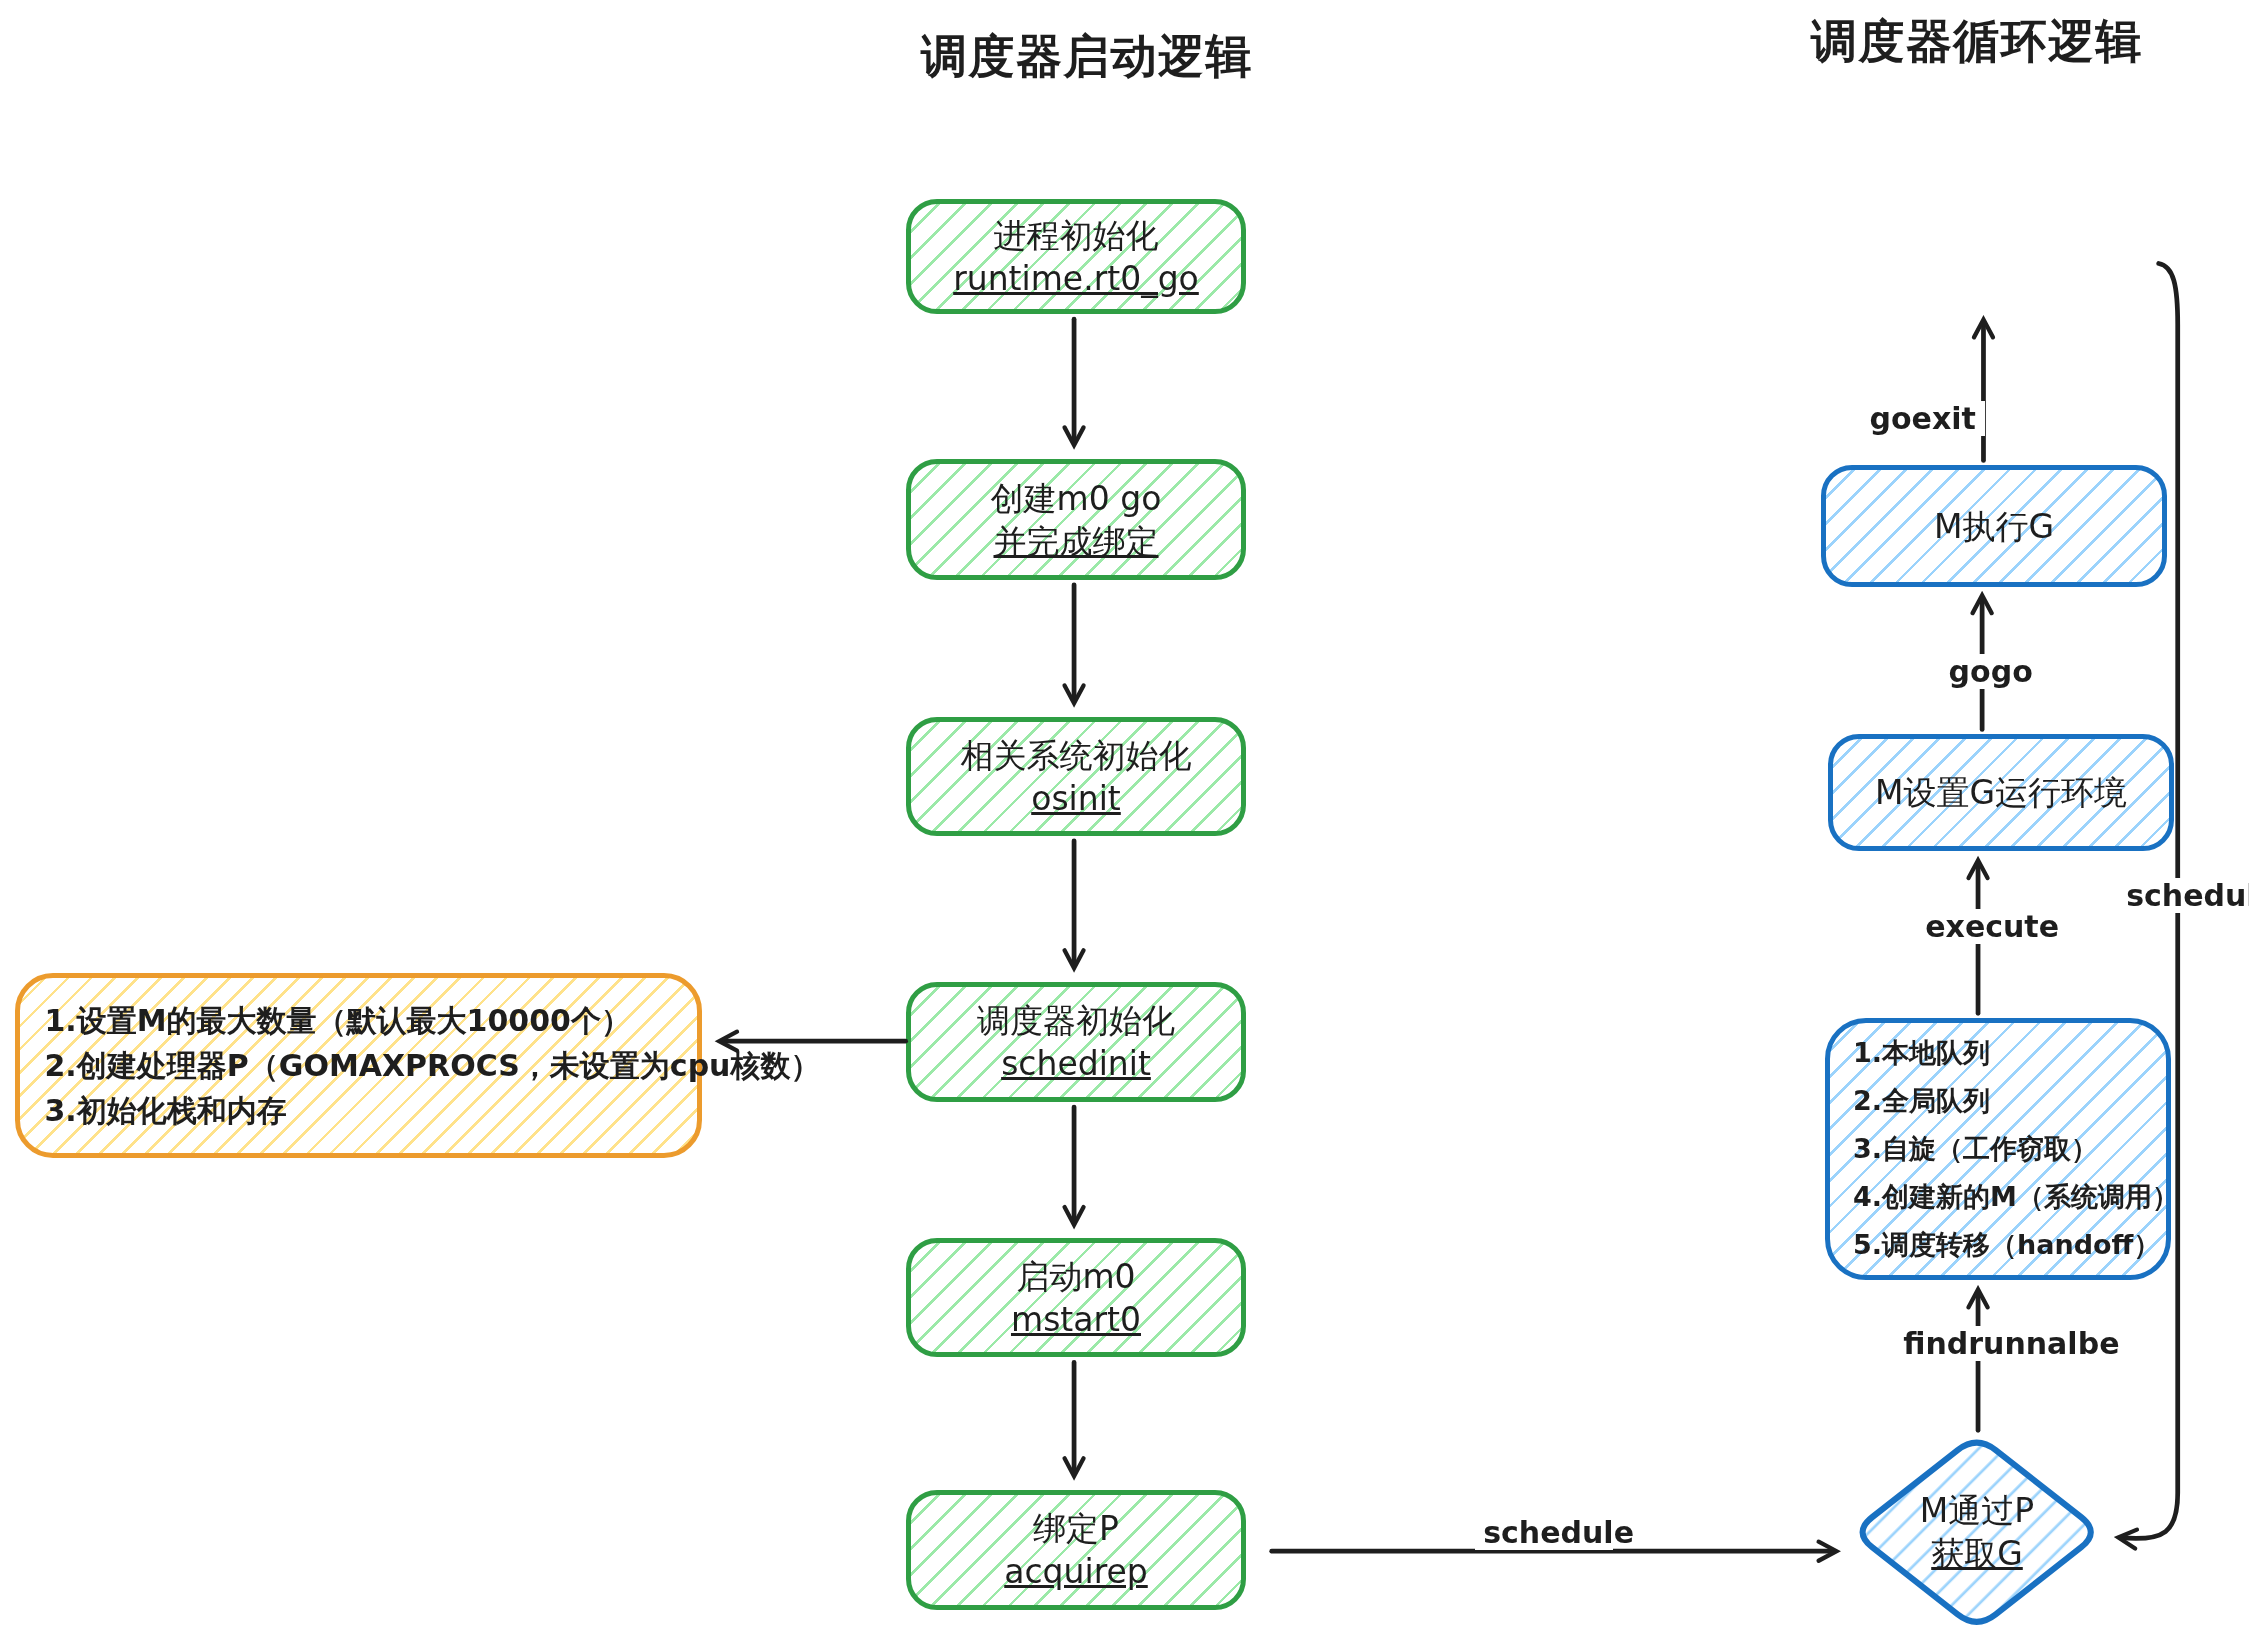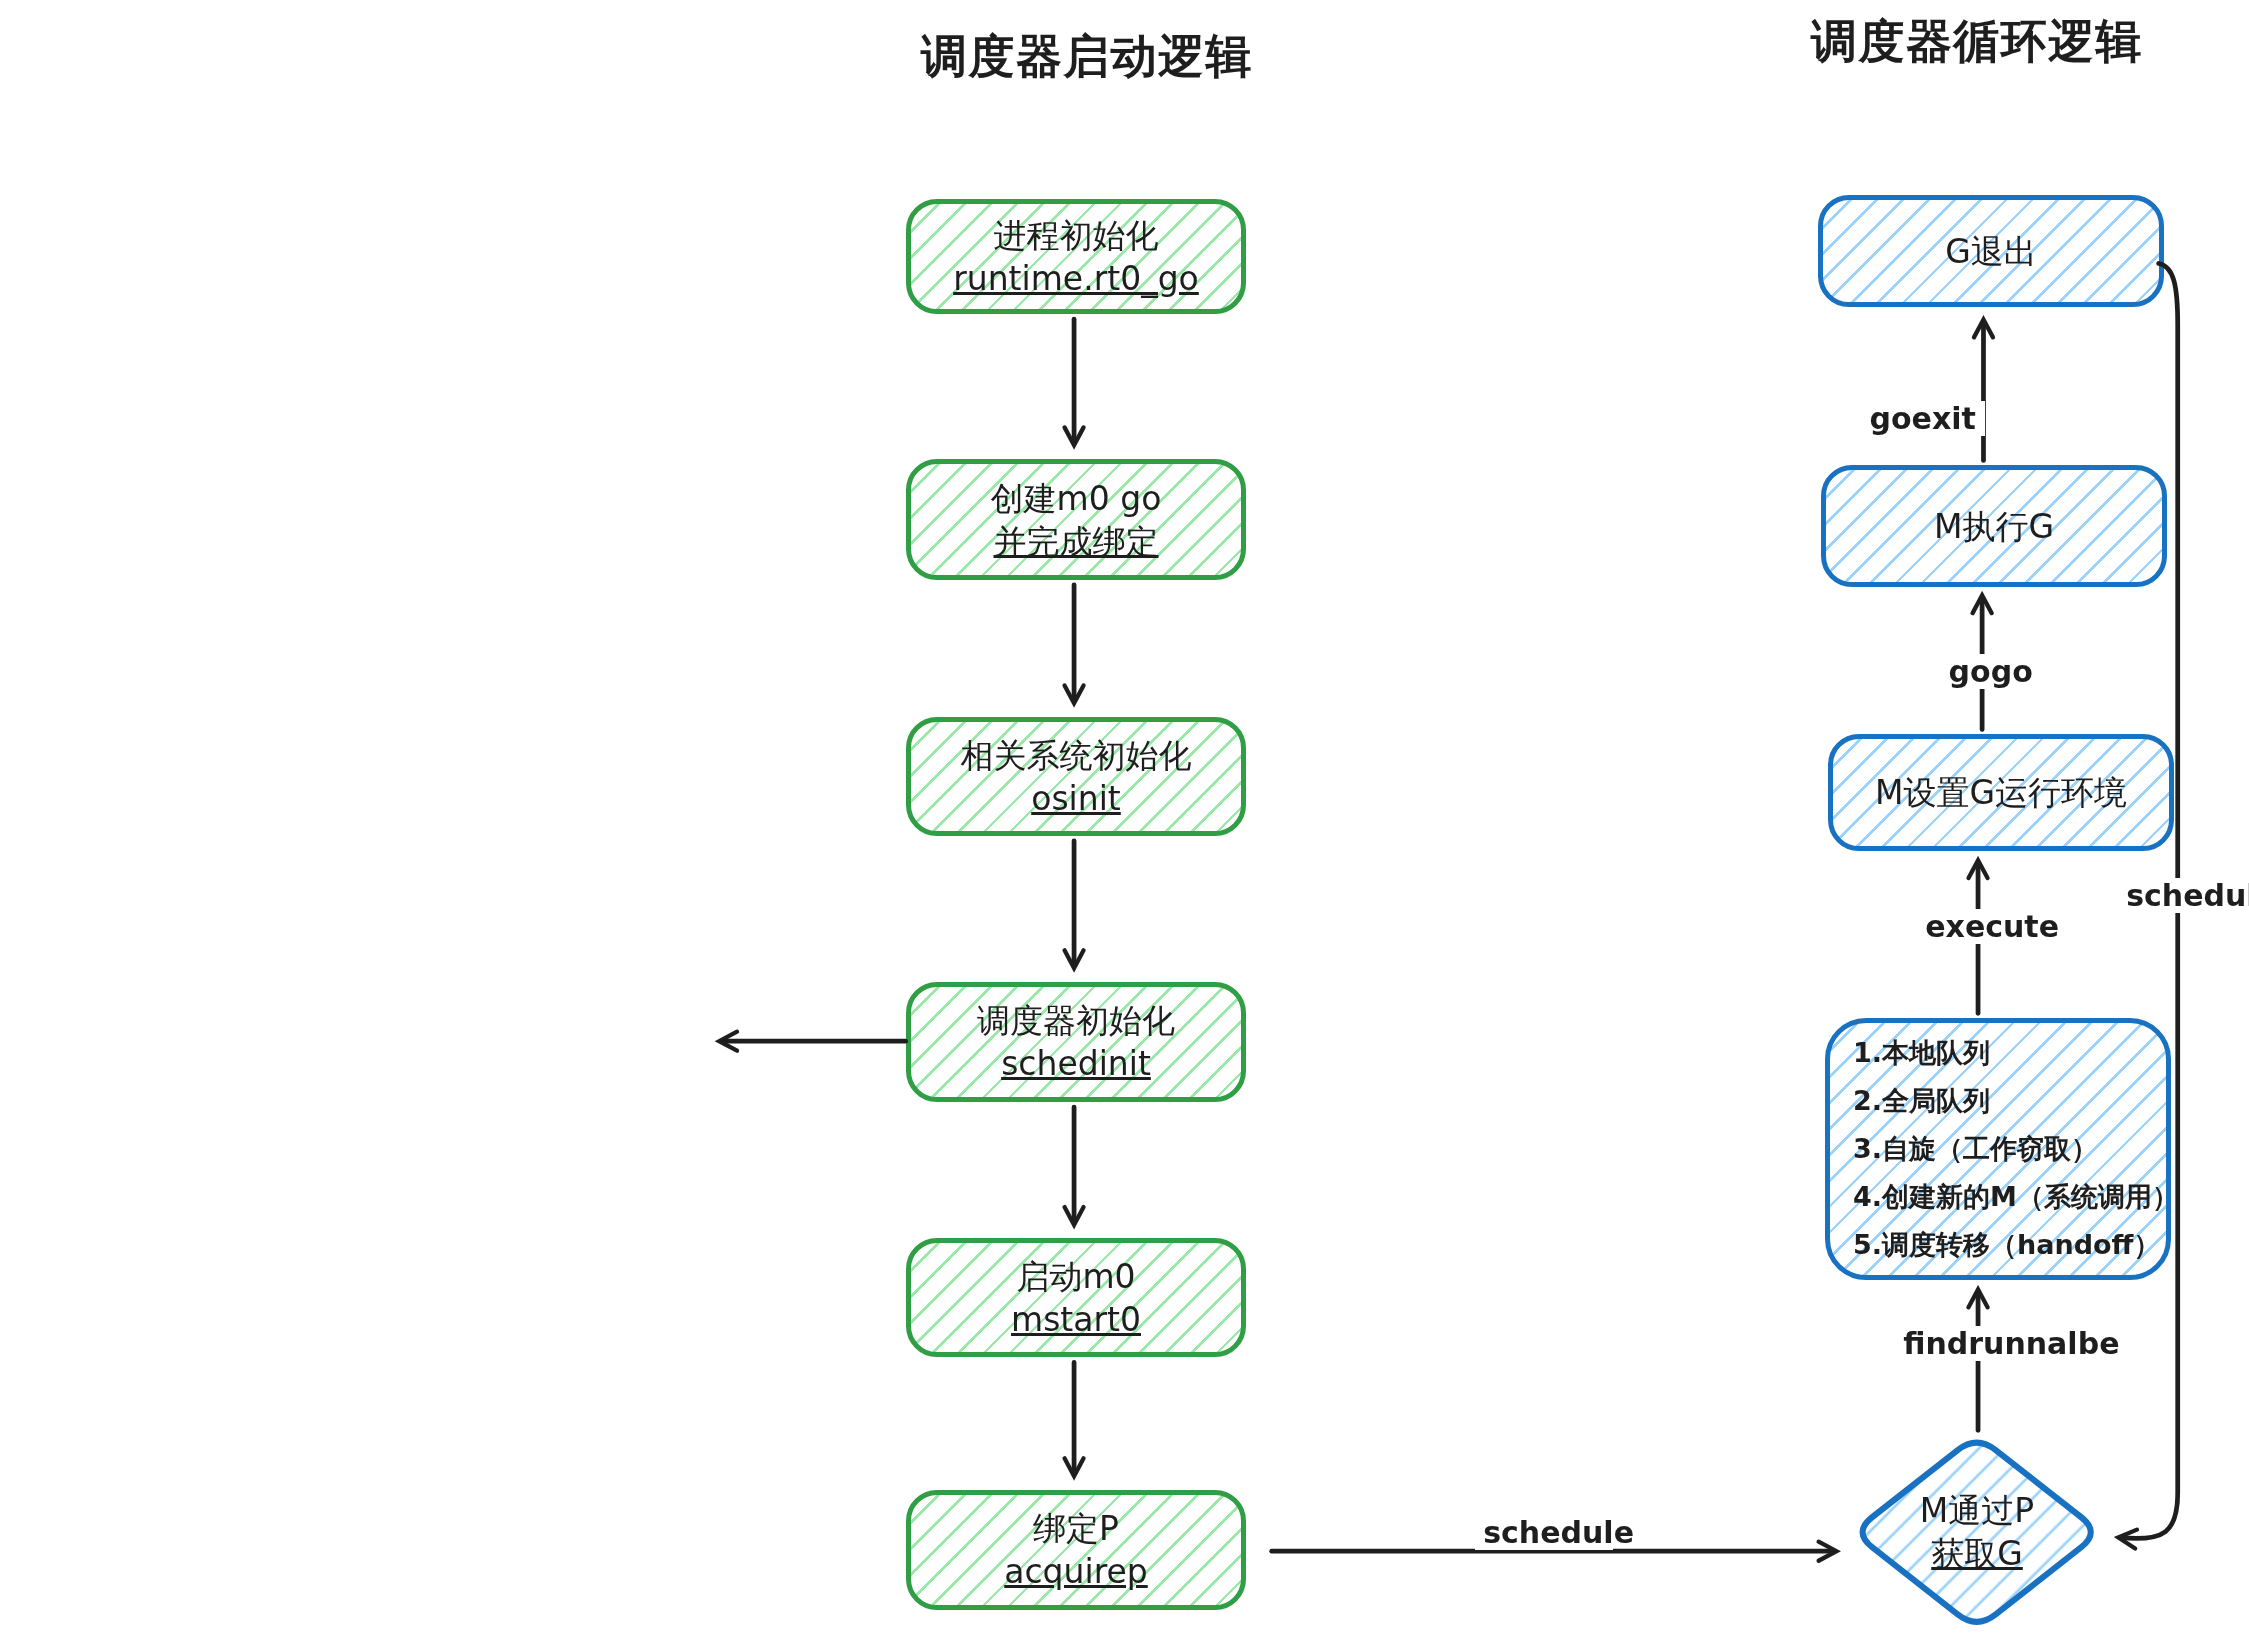--- a/index.html
+++ b/index.html
@@ -58,24 +58,26 @@
   <div class="box green" style="left:906px;top:1238px;width:340px;height:119px;">
     <div class="t1">启动m0</div>
     <div class="t2">mstart0</div>
   </div>
 
   <div class="box green" style="left:906px;top:1490px;width:340px;height:120px;">
     <div class="t1">绑定P</div>
     <div class="t2">acquirep</div>
   </div>
 
+  <div class="box note" style="left:15px;top:973px;width:687px;height:185px;">
+    <div class="noteline">1.设置M的最大数量（默认最大10000个）</div>
+    <div class="noteline">2.创建处理器P（GOMAXPROCS，未设置为cpu核数）</div>
+    <div class="noteline">3.初始化栈和内存</div>
+  </div>
 
-  <div class="box blue" style="left:1818px;top:195px;width:346px;height:112px;">
-    <div class="t1">G退出</div>
-  </div>
 
   <div class="box blue" style="left:1821px;top:465px;width:346px;height:122px;">
     <div class="t1">M执行G</div>
   </div>
 
   <div class="box blue" style="left:1828px;top:734px;width:346px;height:117px;">
     <div class="t1">M设置G运行环境</div>
   </div>
 
   <div class="box blue srcbox" style="left:1825px;top:1018px;width:346px;height:262px;">

